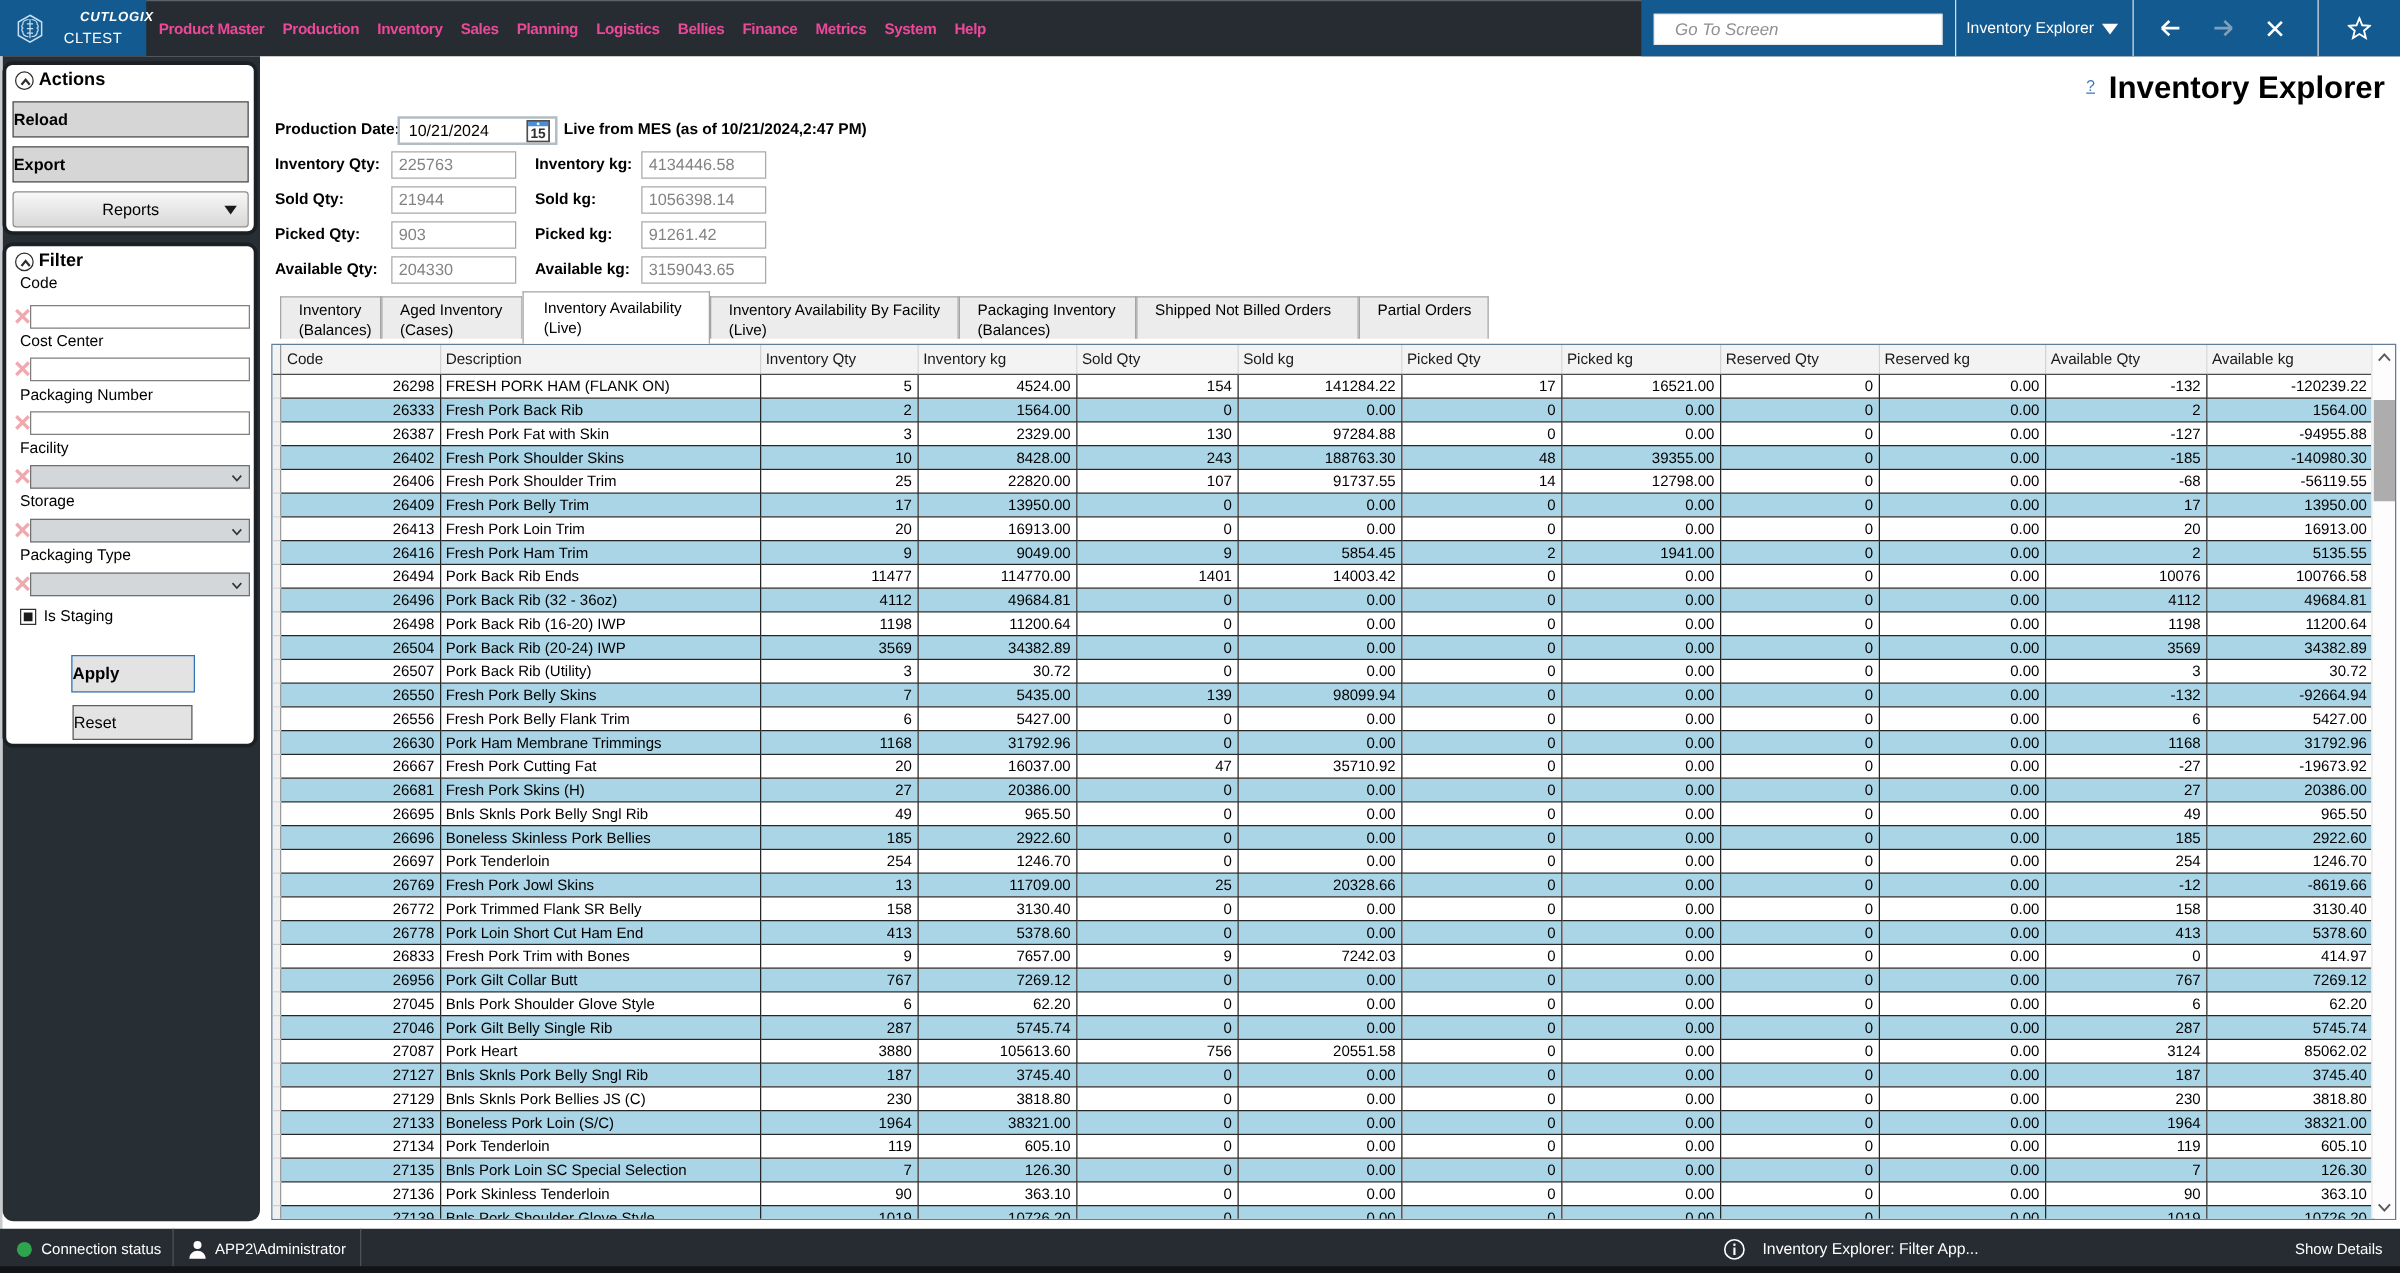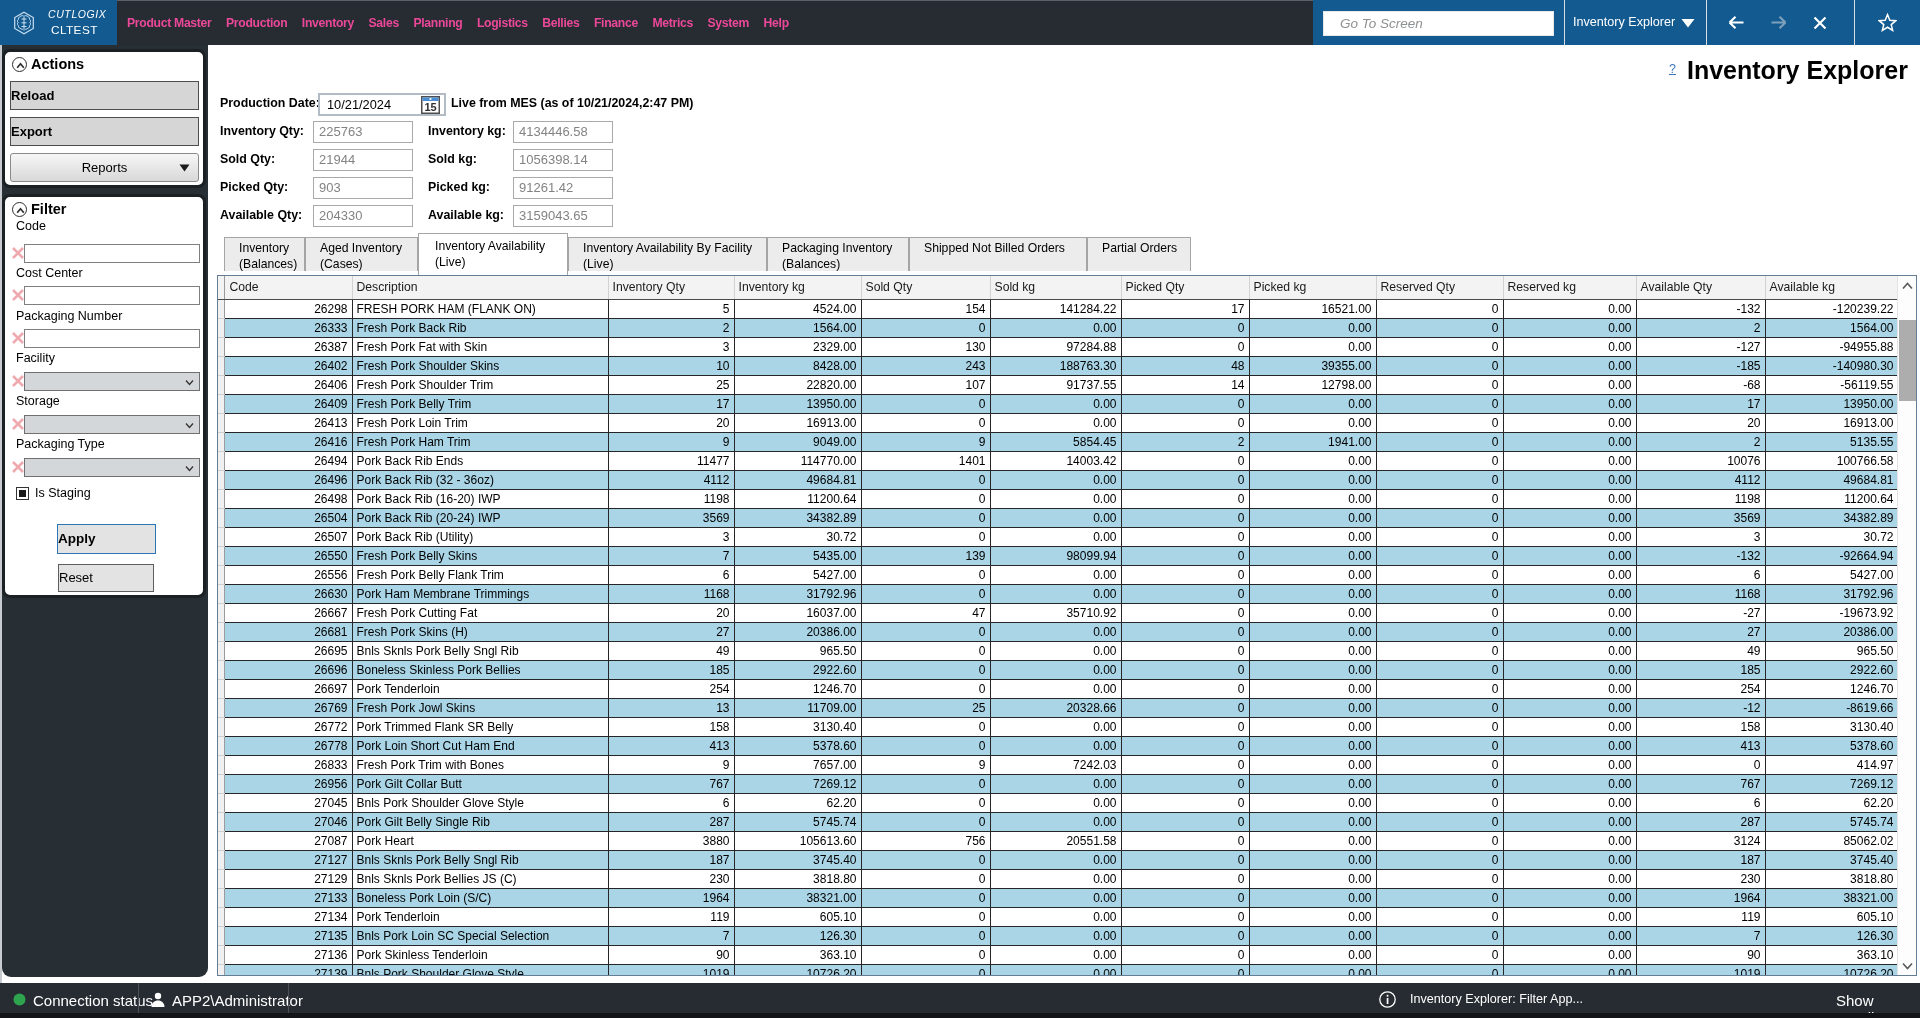--- a/index.html
+++ b/index.html
@@ -1,21 +1,21 @@
 <!DOCTYPE html>
 <html><head><meta charset="utf-8"><style>
 *{margin:0;padding:0;box-sizing:border-box}
 html,body{width:1920px;height:1018px;overflow:hidden;background:#fff;
 font-family:"Liberation Sans",sans-serif;}
 .abs{position:absolute}
 
 #topbar{position:absolute;left:0;top:0;width:1920px;height:45px;background:#262c32}
 #logo{position:absolute;left:0;top:0;width:117px;height:45px;background:#125a90}
 #logo svg{position:absolute;left:12px;top:11px}
-#brand1{position:absolute;left:48px;top:8px;color:#fff;font-size:10.5px;font-weight:normal;font-style:italic;letter-spacing:0.6px}
+#brand1{position:absolute;left:64px;top:8px;color:#fff;font-size:10.5px;font-weight:bold;font-style:italic;letter-spacing:0.6px}
 #brand2{position:absolute;left:51px;top:23px;color:#fff;font-size:11.8px;letter-spacing:0.4px}
 #menu{position:absolute;left:127px;top:0;height:45px;display:flex;align-items:center;gap:14.5px}
 #menu span{color:#ec4899;font-size:12.2px;font-weight:bold;letter-spacing:-0.3px;white-space:nowrap}
 #bluebar{position:absolute;left:1313px;top:0;width:607px;height:45px;background:#125a90}
 #goto{position:absolute;left:10px;top:11px;width:231px;height:25px;background:#fff;border:1px solid #e8e8e8;
 color:#8d9092;font-size:13.5px;font-style:italic;line-height:23px;padding-left:16px}
 .vdiv{position:absolute;top:0;width:1px;height:45px;background:#d7dde2}
 #scrname{position:absolute;left:260px;top:0;width:115px;height:45px;color:#fff;font-size:12.6px;line-height:45px;white-space:nowrap}
 
 #sidebar{position:absolute;left:2px;top:45px;width:206px;height:932px;background:#272e34;border-radius:0 0 9px 9px}
@@ -59,21 +59,21 @@
 #tbl tr.w td.rh,#tbl tr.b td.rh{background:#f0f0f0;border-right:1px solid #9b9b9b;border-bottom:1px solid #cfcfcf}
 #tbl td.n{text-align:right;padding-right:4px}
 #tbl td.t{text-align:left;padding-left:4px}
 #tbl tr.h td.hc{text-align:left;padding-left:4px;border-bottom:1px solid #4a4a4a}
 
 #sbar{position:absolute;right:0;top:0;width:19px;height:699px;background:#fdfdfd;border-left:1px solid #e3e3e3}
 #sthumb{position:absolute;left:1px;top:44px;width:17px;height:81px;background:#adadad}
 .sarr{position:absolute;left:1px;width:17px;height:19px;background:#fdfdfd;text-align:center}
 
 #statusbar{position:absolute;left:0;top:983px;width:1920px;height:35px;background:#262c32}
-#statusbar .txt{position:absolute;color:#fff;font-size:15px;top:9px}
+#statusbar .txt{position:absolute;color:#fff;font-size:12px;top:9px}
 #sbdark{position:absolute;left:0;top:1013px;width:1920px;height:5px;background:#121417}
 .sdiv{position:absolute;top:0;width:1px;height:30px;background:#4e5258}
 </style></head>
 <body>
 
 <div id="topbar">
     <div style="position:absolute;left:0;top:0;width:1920px;height:1px;background:#59626a"></div>
  <div id="logo">
   <svg width="24" height="24" viewBox="0 0 24 24">
         <path d="M12 1.2 L21.3 6.6 V17.4 L12 22.8 L2.7 17.4 V6.6 Z" fill="none" stroke="#c9dff0" stroke-width="1.2"></path>

